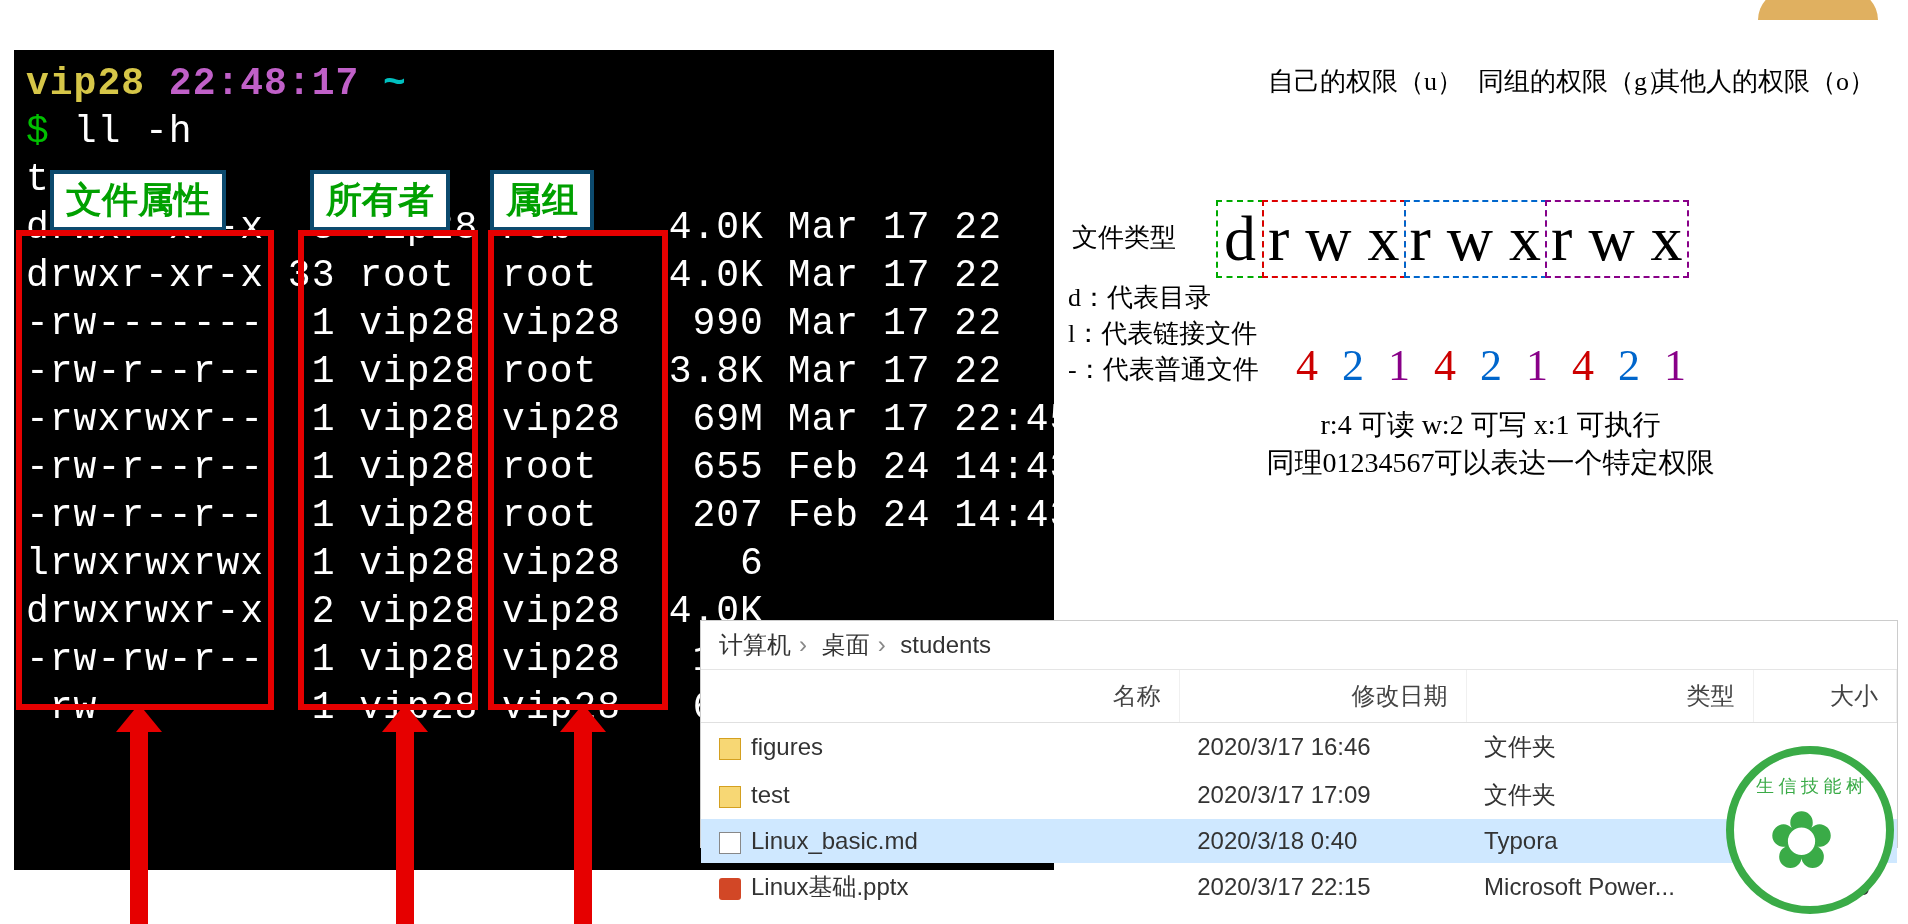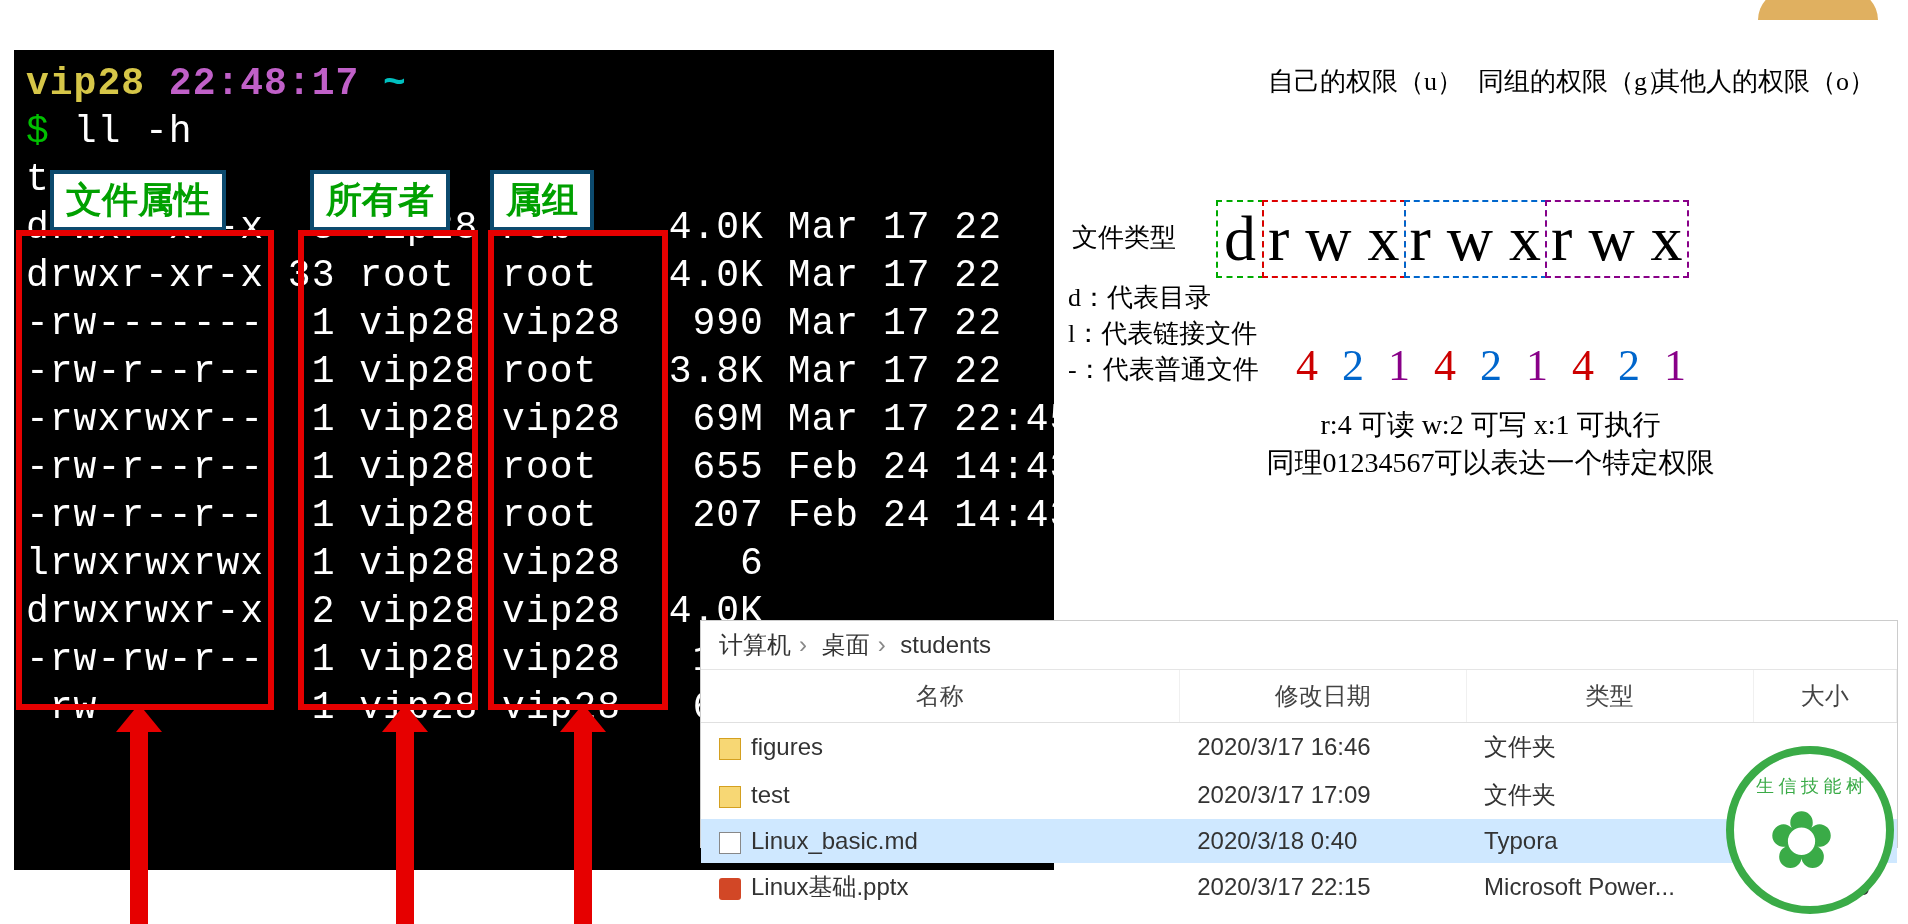--- a/index.html
+++ b/index.html
@@ -36,21 +36,21 @@
   .numrow { position: absolute; top: 290px; left: 228px; font-family: "Times New Roman", serif; font-size: 44px; letter-spacing: 24px; }
   .n4 { color: #c00; } .n2 { color: #06c; } .n1 { color: #808; }
   .perm-legend { position: absolute; left: 0; top: 230px; font-size: 26px; font-family: SimSun, serif; line-height: 36px; }
   .perm-bottom { position: absolute; top: 356px; left: 9px; right: 0; text-align: center; font-size: 28px; font-family: SimSun, serif; line-height: 38px; }
 
   
   .explorer { position: absolute; left: 700px; top: 620px; width: 1198px; height: 228px; background: #fff; border: 1px solid #ccc; font-size: 24px; }
   .explorer .crumbs { padding: 8px 18px; border-bottom: 1px solid #e5e5e5; color: #333; background:#fff; }
   .explorer .crumbs span.sep { color: #888; margin: 0 8px; }
   .explorer table { width: 100%; border-collapse: collapse; font-size: 24px; }
-  .explorer th { text-align: center; font-weight: normal; color: #444; padding: 10px 18px; border-bottom: 1px solid #e0e0e0; border-right:1px solid #f0f0f0; }
+  .explorer th { text-align: right; font-weight: normal; color: #444; padding: 10px 18px; border-bottom: 1px solid #e0e0e0; border-right:1px solid #f0f0f0; }
   .explorer td { padding: 8px 18px; color: #333; }
   .explorer tr.sel td { background: #cfe8ff; margin-left: 12px; }
   .ficon { display: inline-block; width: 22px; height: 22px; margin-right: 10px; vertical-align: middle; }
   .ficon.folder { background: #f7d774; border: 1px solid #d4a020; }
   .ficon.md { background: #fff; border: 1px solid #888; }
   .ficon.pptx { background: #d24726; border-radius: 3px; }
 
   
   .logo { position: absolute; right: 14px; bottom: 10px; width: 168px; height: 168px; border: 8px solid #3aab47; border-radius: 50%; background: #fff; }
   .logo-text { position: absolute; top: 20px; left: 0; right: 0; text-align: center; font-size: 18px; color: #3aab47; font-family: SimSun; }

